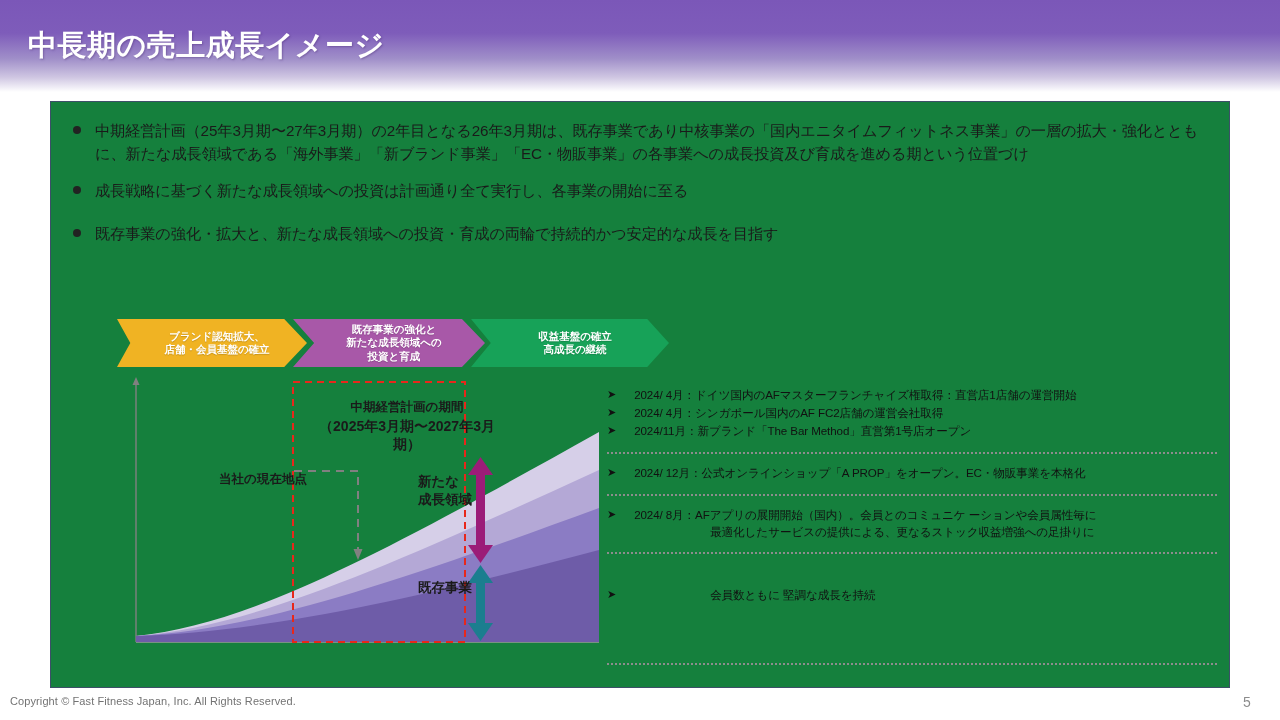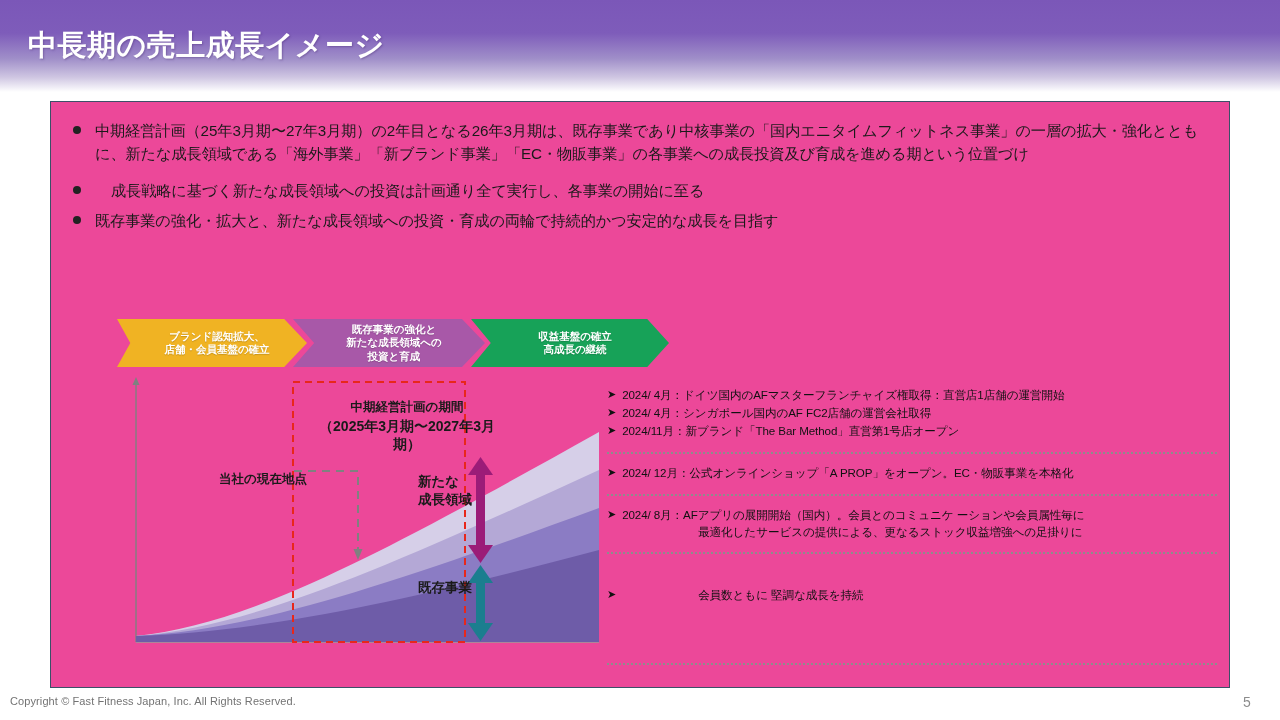--- a/index.html
+++ b/index.html
@@ -18,35 +18,35 @@
   .header-title{
     position:absolute;left:28px;top:26px;
     font-size:29px;font-weight:bold;color:#ffffff;letter-spacing:0.5px;
     text-shadow:1px 1px 2px rgba(60,30,100,.35);
     white-space:nowrap;
   }
 
   
   .panel{
     position:absolute;left:50px;top:101px;width:1180px;height:587px;
-    border:1.5px solid #3c5068;background:#ec4899;box-sizing:border-box;
+    border:1.5px solid #3c5068;background:#15803d;box-sizing:border-box;
   }
 
   
   .bullets{position:absolute;left:16px;top:17px;width:1148px;}
   .bullet-row{display:flex;align-items:flex-start;margin-bottom:14px;}
   .bullet-dot{
     flex:0 0 auto;width:8px;height:8px;border-radius:50%;background:#222;
     margin:7px 14px 0 6px;
   }
   .bullet-text{
     flex:1 1 auto;font-size:15.2px;line-height:1.52;color:#1a1a1a;
     letter-spacing:-0.1px;
   }
-  .bullet-row.r2{margin-top:13px;margin-bottom:7px;gap:16px;}
+  .bullet-row.r2{margin-top:13px;margin-bottom:20px;}
   .bullet-row.r3{margin-bottom:0;}
 
   
   .chev-band{position:absolute;left:66px;top:217px;width:566px;height:48px;}
   .chev{
     position:absolute;top:0;height:48px;
     display:flex;align-items:center;justify-content:center;
     color:#ffffff;font-size:10.5px;font-weight:bold;line-height:1.28;
     text-align:center;text-shadow:0 1px 1px rgba(0,0,0,.18);
     box-sizing:border-box;
@@ -81,21 +81,21 @@
   }
 
   
   .annos{position:absolute;left:556px;top:284px;width:610px;height:286px;}
   .anno-group{position:absolute;left:0;width:610px;}
   .anno-line{
     display:flex;align-items:flex-start;font-size:11.6px;line-height:1.5;
     color:#111;letter-spacing:-0.1px;
   }
   .anno-arrow{flex:0 0 auto;margin-right:6px;color:#111;font-size:11px;line-height:1.62;}
-  .anno-text{flex:1 1 auto;}
+  .anno-text{flex:1 1 auto;margin-left:12px;}
   .anno-text .ind{display:block;padding-left:76px;}
   .sep{
     position:absolute;left:0;width:610px;height:0;
     border-top:2px dotted #8d8d8d;
   }
 
   
   .footer-copy{
     position:absolute;left:10px;top:695px;font-size:11px;color:#737373;
     letter-spacing:0.1px;

